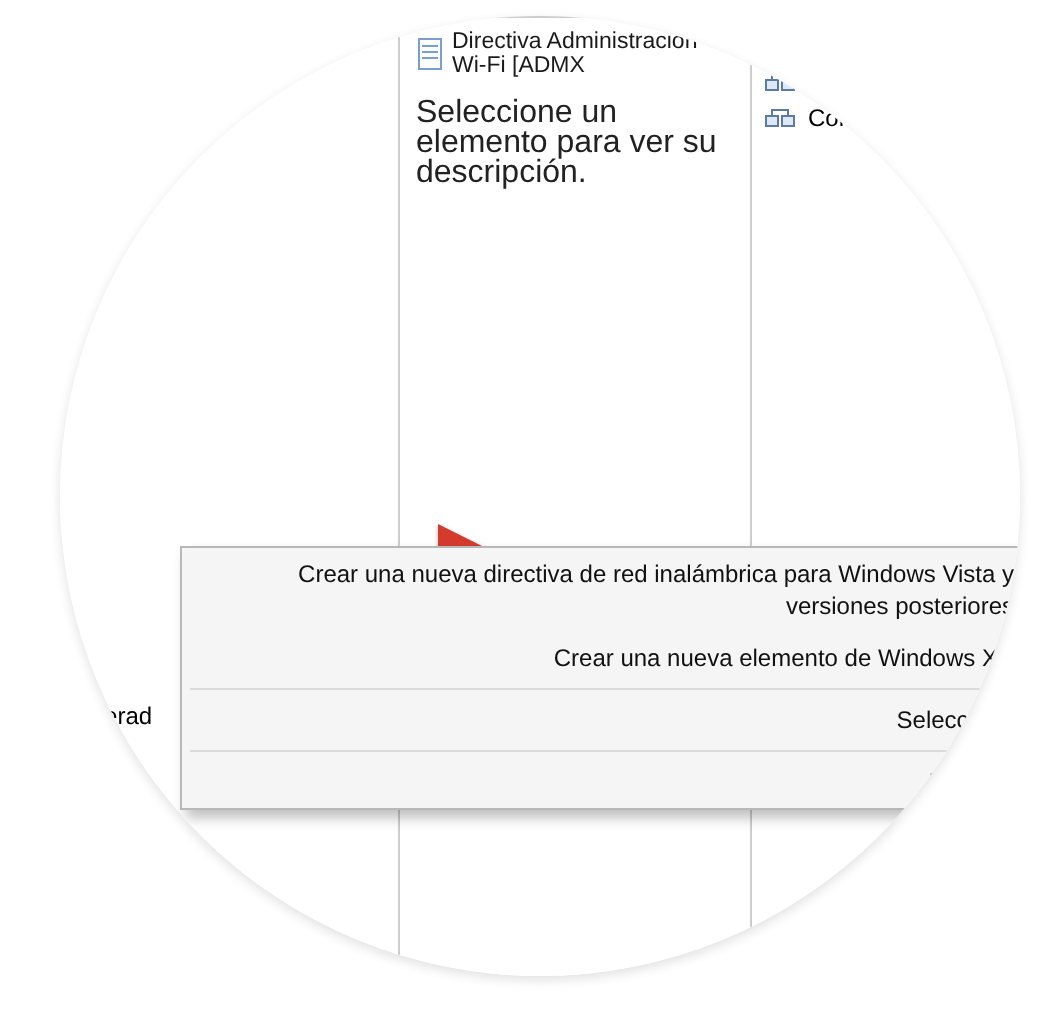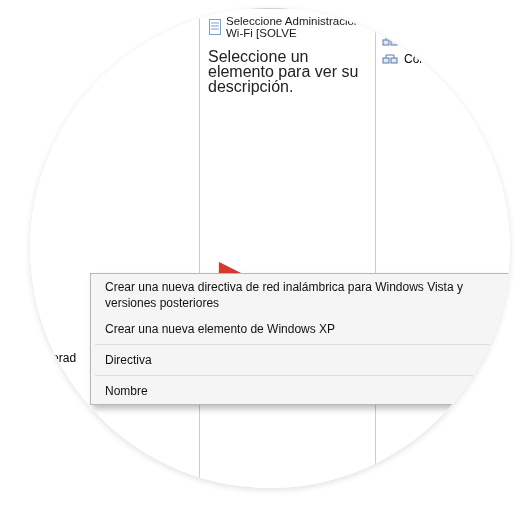--- a/index.html
+++ b/index.html
@@ -129,20 +129,21 @@
     background: #f5f5f5;
     border: 1px solid #b8b8b8;
     box-shadow: 3px 4px 6px rgba(0,0,0,0.25);
     font-size: 12px;
   }
   .context-item {
     padding: 5px 14px;
     line-height: 16px;
     cursor: default;
     color: #111;
+    text-align: right;
   }
   .context-sep {
     height: 1px;
     background: #dcdcdc;
     margin: 2px 4px;
   }
 </style>
 </head>
 <body>
 <div class="viewport">
@@ -163,21 +164,21 @@
       <div class="desc-pane">
         <div class="desc-title-row">
           <span class="doc-icon">
             <svg width="14" height="16" viewBox="0 0 14 16">
               <rect x="1.5" y="0.5" width="11" height="15" fill="#fff" stroke="#7a9fce"></rect>
               <line x1="3" y1="4" x2="11" y2="4" stroke="#7a9fce"></line>
               <line x1="3" y1="7" x2="11" y2="7" stroke="#7a9fce"></line>
               <line x1="3" y1="10" x2="11" y2="10" stroke="#7a9fce"></line>
             </svg>
           </span>
-          <span class="desc-title">Seleccione Administracion Wi-Fi [SOLVE</span>
+          <span class="desc-title">Directiva Administracion Wi-Fi [ADMX</span>
         </div>
         <div class="desc-text">Seleccione un elemento para ver su descripción.</div>
       </div>
 
       <div class="list-pane">
         <div class="list-header">Nombre</div>
         <div class="list-row">
           <span class="net-icon">
             <svg width="16" height="14" viewBox="0 0 16 14">
               <rect x="1" y="6" width="6" height="5" fill="#dfe9f5" stroke="#5b7aa6"></rect>
@@ -198,19 +199,19 @@
           <span>Configuración</span>
         </div>
       </div>
 
     </div>
 
     <div class="context-menu">
       <div class="context-item">Crear una nueva directiva de red inalámbrica para Windows Vista y versiones posteriores</div>
       <div class="context-item">Crear una nueva elemento de Windows XP</div>
       <div class="context-sep"></div>
-      <div class="context-item">Directiva</div>
+      <div class="context-item">Seleccione</div>
       <div class="context-sep"></div>
       <div class="context-item">Nombre</div>
     </div>
 
   </div>
 </div>
 
 </body></html>

